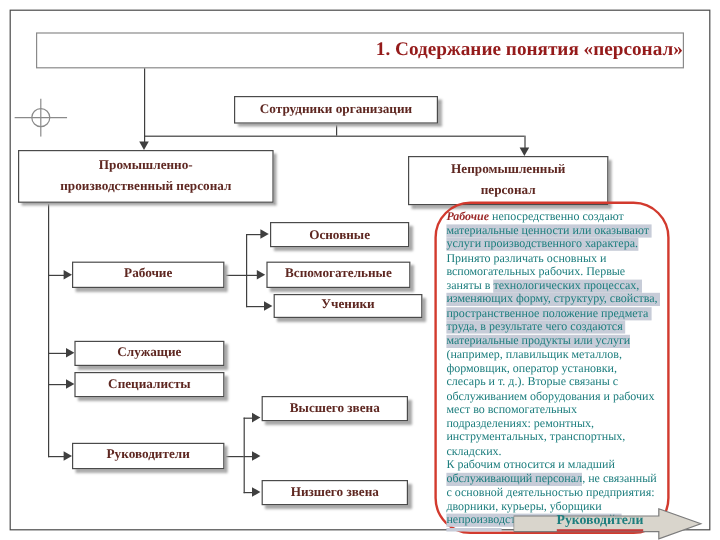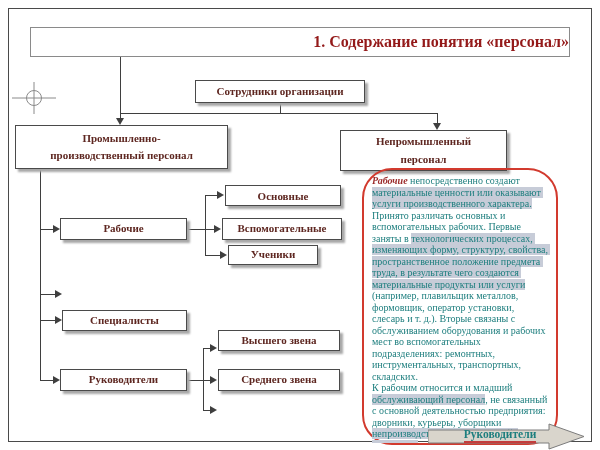--- a/index.html
+++ b/index.html
@@ -103,36 +103,39 @@
 
   <div class="box" style="left:60px;top:218px;width:127px;height:22px;">
     <span>Рабочие</span>
   </div>
   <div class="box" style="left:225px;top:185px;width:116px;height:21px;justify-content:flex-end;">
     <span>Основные</span>
   </div>
   <div class="box" style="left:222px;top:218px;width:120px;height:22px;">
     <span>Вспомогательные</span>
   </div>
-  <div class="box" style="left:228px;top:245px;width:90px;height:20px;">
+  <div class="box" style="left:228px;top:245px;width:124px;height:20px;">
     <span>Ученики</span>
   </div>
 
+  <div class="box" style="left:62px;top:284px;width:125px;height:21px;">
+    <span>Служащие</span>
+  </div>
   <div class="box" style="left:62px;top:310px;width:125px;height:21px;align-items:center;">
     <span>Специалисты</span>
   </div>
   <div class="box" style="left:60px;top:369px;width:127px;height:22px;">
     <span>Руководители</span>
   </div>
 
   <div class="box" style="left:218px;top:330px;width:122px;height:21px;">
     <span>Высшего звена</span>
   </div>
-  <div class="box" style="left:218px;top:369px;width:122px;height:22px;">
-    <span>Среднего звена</span>
+  <div class="box" style="left:218px;top:400px;width:122px;height:21px;">
+    <span>Низшего звена</span>
   </div>
 
   <div class="bubble">
     <p class="bubble-text"><span class="seg-lead">Рабочие</span><span class="seg-plain"> непосредственно создают </span><span class="seg-hl">материальные ценности или оказывают услуги производственного характера.</span><span class="seg-plain"> Принято различать основных и вспомогательных рабочих. Первые заняты в </span><span class="seg-hl">технологических процессах, изменяющих форму, структуру, свойства, пространственное положение предмета труда, в результате чего создаются материальные продукты или услуги</span><span class="seg-plain"> (например, плавильщик металлов, формовщик, оператор установки, слесарь и т. д.). Вторые связаны с обслуживанием оборудования и рабочих мест во вспомогательных подразделениях: ремонтных, инструментальных, транспортных, складских.
 К рабочим относится и младший </span><span class="seg-hl">обслуживающий персонал</span><span class="seg-plain">, не связанный с основной деятельностью предприятия: дворники, курьеры, уборщики </span><span class="seg-hl">непроизводственных помещений, водители...</span></p>
   </div>
 
   <div class="footer-arrow">
     <svg width="158" height="27" viewBox="0 0 158 27">
       <polygon points="0,7 121,7 121,1 156,13.5 121,26 121,20 0,20" fill="#d9d5cc" stroke="#7c7c7c" stroke-width="1"></polygon>

